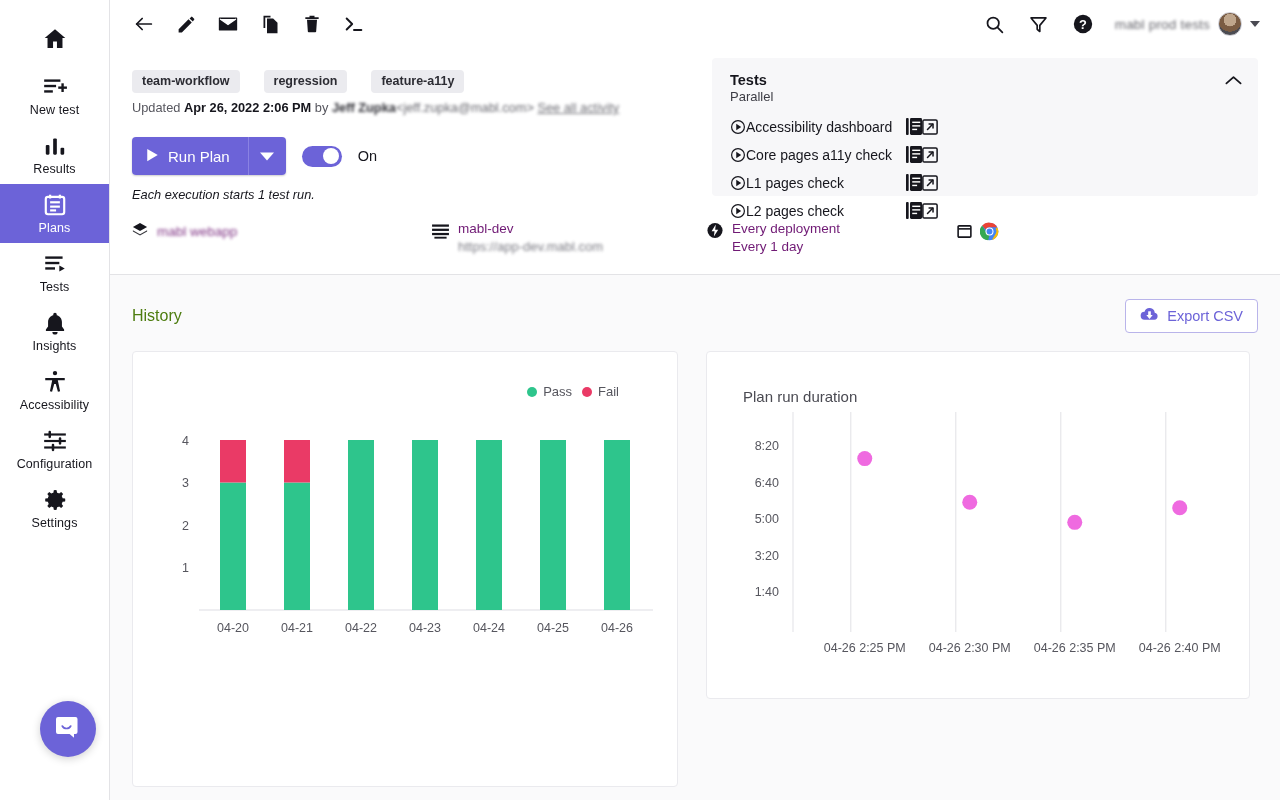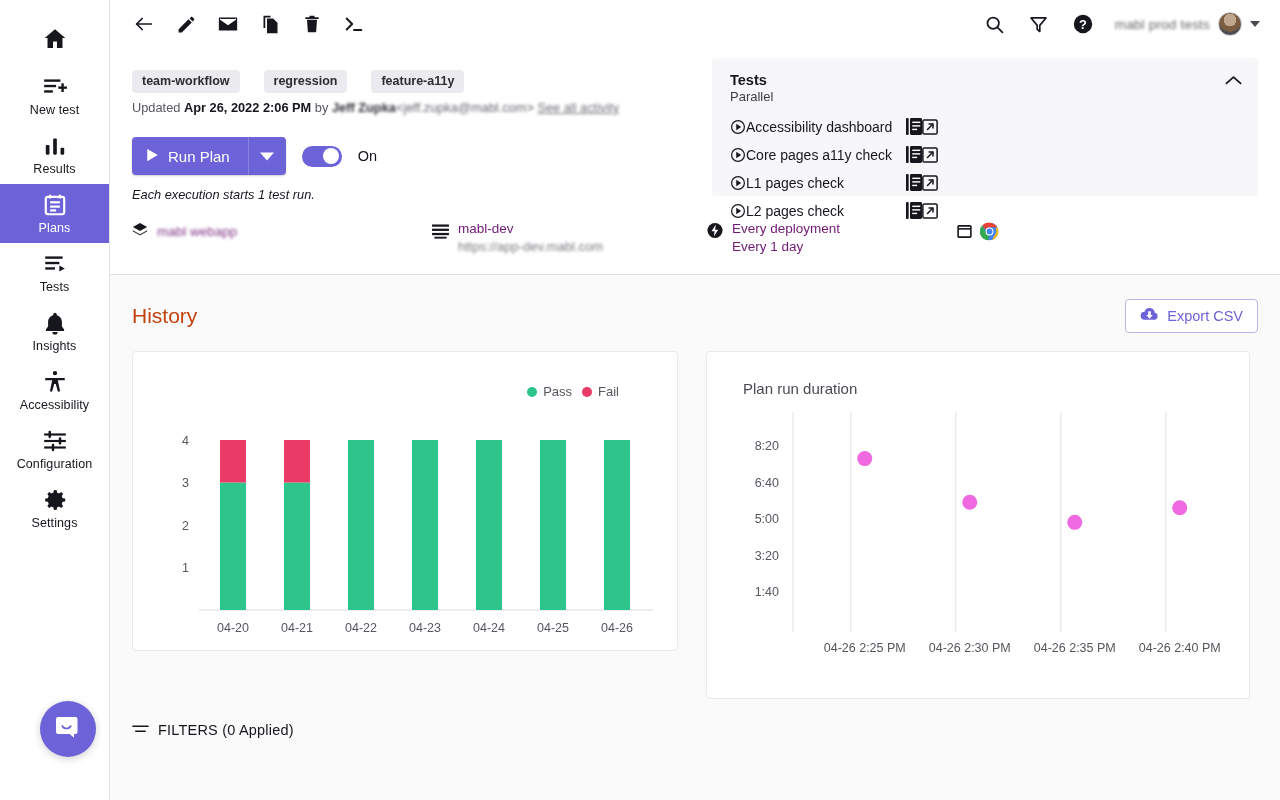--- a/index.html
+++ b/index.html
@@ -126,34 +126,34 @@
   .meta-text-1 { font-size:13.5px; color:#701a75; line-height:1.35; }
   .meta-text-2 { font-size:13px; color:#6e6e77; line-height:1.35; }
   #meta-app { width: 300px; align-items:center; padding-top:2px;}
   #meta-env { width: 275px; }
   #meta-trigger { width: 250px; }
   #meta-browsers { display:flex; align-items:center; gap:8px; padding-top:2px; }
 
   
   #history-section { background:#fafafb; flex:1 1 auto; padding: 0 22px; overflow:hidden; }
   #history-head { display:flex; align-items:center; justify-content:space-between; padding: 24px 0 18px; }
-  #history-title { font-size:21px; font-weight:400; color:#c2410c; }
+  #history-title { font-size:16px; font-weight:400; color:#4d7c0f; }
   #export-csv-btn {
     background:#ffffff; border:1px solid #b9b4ea; color:#6c63d8; border-radius:4px;
     height:34px; padding: 0 14px; font-size:14.5px; cursor:pointer;
     display:flex; align-items:center; gap:8px; font-family:inherit;
   }
   #charts-row { display:flex; gap: 28px; }
   .chart-card { background:#fff; border:1px solid #eaeaee; border-radius:4px; }
-  #bar-card { flex: 0 0 544px; height: 300px; position:relative; }
+  #bar-card { flex: 0 0 544px; height: 436px; position:relative; }
   #line-card { flex: 0 0 542px; height: 348px; position:relative; }
   #bar-legend { position:absolute; right:58px; top:32px; display:flex; align-items:center; gap:10px; font-size:13px; color:#56565e; }
   .legend-item { display:flex; align-items:center; gap:6px; }
   .legend-dot { width:10px;height:10px;border-radius:50%; display:block; }
-  #line-title { position:absolute; left:36px; top:28px; font-size:15px; color:#4a4a52; }
+  #line-title { position:absolute; left:36px; top:36px; font-size:15px; color:#4a4a52; }
 
   svg.plot { display:block; }
   .tick-label { font-size:12.5px; fill:#56565e; font-family:"Liberation Sans", sans-serif; }
 
   
   #filters-bar { display:flex; align-items:center; gap:9px; padding: 22px 0 0 0; cursor:pointer; }
   #filters-text { font-size:14.5px; color:#16161d; letter-spacing:.2px; }
 </style>
 </head>
 <body>

